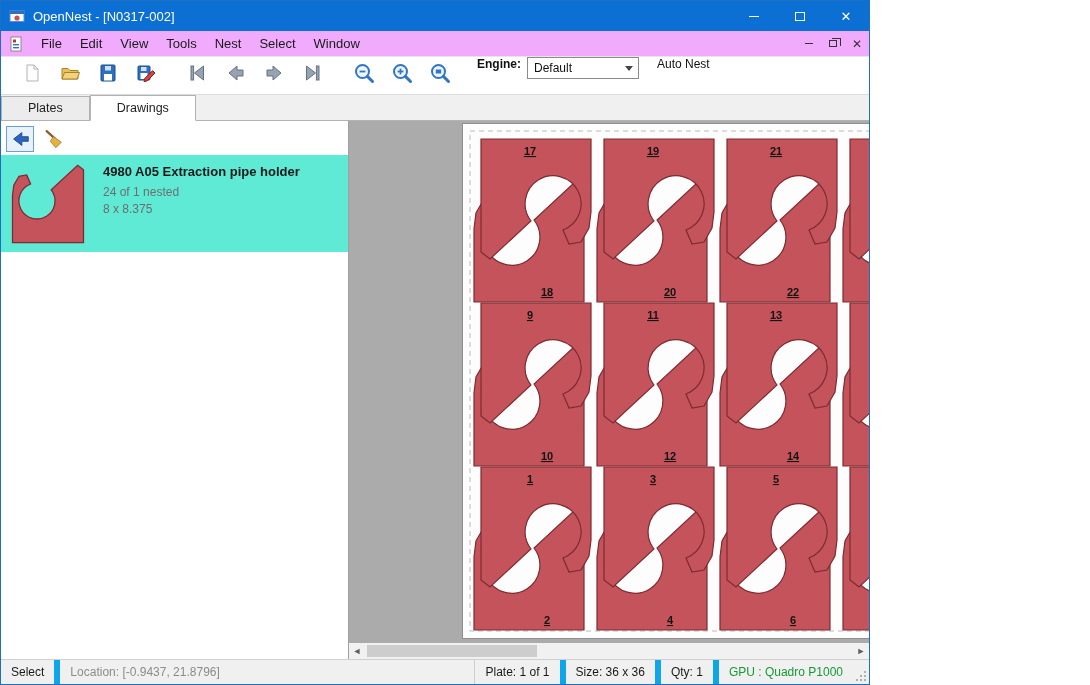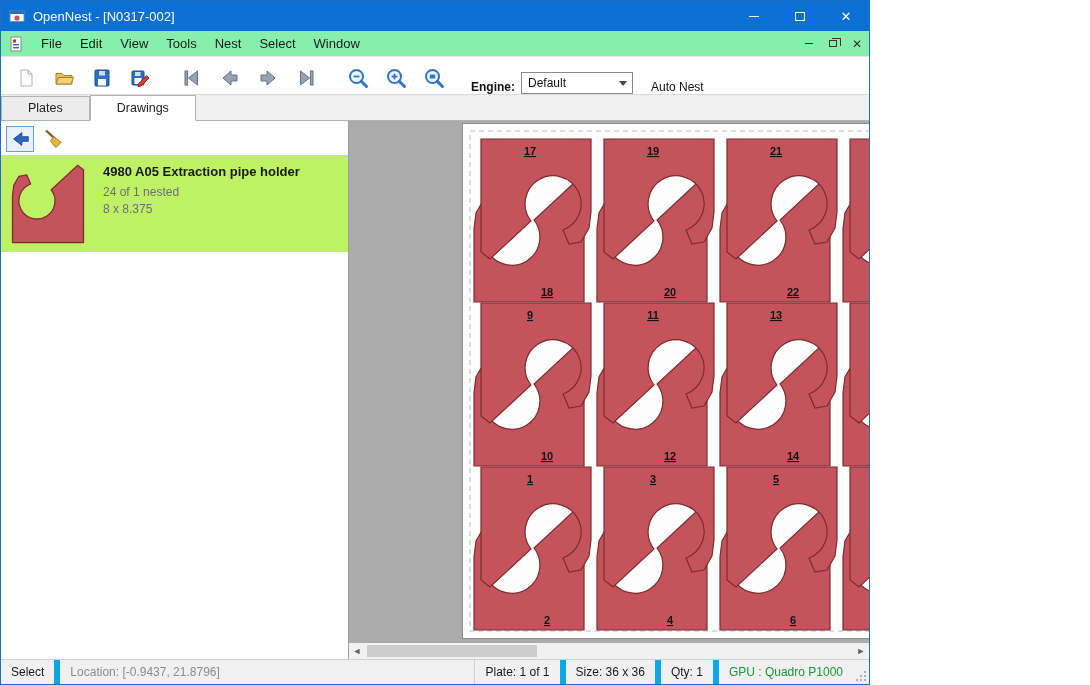--- a/index.html
+++ b/index.html
@@ -11,32 +11,32 @@
   .titlebar { height:30px; background:#0b6fd3; display:flex; align-items:center; color:#fff; flex:0 0 30px; }
   .titlebar .app-icon { width:16px; height:16px; margin:0 8px 0 8px; }
   .titlebar .title { font-size:13px; }
   .titlebar .spacer { flex:1; }
   .cap-btn { width:46px; height:30px; display:flex; align-items:center; justify-content:center; }
   .cap-btn .bar { width:10px; height:1px; background:#fff; }
   .cap-btn .box { width:10px; height:9px; border:1px solid #fff; }
   .cap-btn .x { font-size:13px; color:#fff; line-height:1; }
 
   
-  .menubar { height:26px; background:#86efac; display:flex; align-items:center; flex:0 0 26px; border-bottom:1px solid #e6e6e6; }
+  .menubar { height:26px; background:#f0abfc; display:flex; align-items:center; flex:0 0 26px; border-bottom:1px solid #e6e6e6; }
   .menubar .doc-icon { width:16px; height:16px; margin:0 8px 0 7px; }
   .menu-item { padding:0 9px; height:26px; line-height:26px; color:#1a1a1a; font-size:13px; cursor:default; }
   .menubar .spacer { flex:1; }
   .mdi-btn { width:24px; height:20px; display:flex; align-items:center; justify-content:center; color:#333; }
   .mdi-btn .bar { width:8px; height:1px; background:#333; }
   .mdi-btn .restore { width:8px; height:7px; border:1px solid #333; position:relative; }
   .mdi-btn .restore:before { content:""; position:absolute; left:2px; top:-3px; width:8px; height:7px; border:1px solid #333; border-bottom:none; border-left:none; }
   .mdi-btn .x { font-size:12px; line-height:1; }
 
   
-  .toolbar { height:38px; background:#fff; display:flex; align-items:flex-end; flex:0 0 38px; border-bottom:1px solid #dcdcdc; padding-left:6px; }
+  .toolbar { height:38px; background:#fff; display:flex; align-items:flex-start; flex:0 0 38px; border-bottom:1px solid #dcdcdc; padding-left:12px; }
   .tool-btn { width:38px; height:32px; display:flex; align-items:center; justify-content:center; }
   .tool-gap { width:14px; }
   .engine-label { font-weight:bold; font-size:12px; margin:0 6px 0 18px; color:#111; }
   .combo { width:112px; height:22px; border:1px solid #8a8a8a; background:#fff; display:flex; align-items:center; }
   .combo .combo-text { flex:1; padding-left:6px; font-size:12px; color:#111; }
   .combo .combo-arrow { width:18px; height:100%; display:flex; align-items:center; justify-content:center; }
   .combo .combo-arrow:before { content:""; border-left:4px solid transparent; border-right:4px solid transparent; border-top:5px solid #444; }
   .autonest { font-size:12px; margin-left:18px; color:#111; }
 
   
@@ -44,21 +44,21 @@
   .tab { height:24px; line-height:23px; padding:0 26px; background:#ececec; border:1px solid #b2b2b2; border-bottom:none; font-size:12.5px; color:#222; }
   .tab.active { background:#fff; height:26px; line-height:25px; margin-bottom:-1px; border-bottom:1px solid #fff; }
 
   
   .main { flex:1; display:flex; min-height:0; }
   .left-panel { width:348px; flex:0 0 348px; background:#fff; border-right:1px solid #a0a0a0; display:flex; flex-direction:column; }
   .panel-toolbar { height:34px; display:flex; align-items:center; padding:4px 4px 2px 5px; }
   .pt-btn { width:28px; height:26px; display:flex; align-items:center; justify-content:center; margin-right:6px; }
   .pt-btn.framed { border:1px solid #6a9ddb; background:#e9f1fb; }
 
-  .drawing-item { background:#bef264; display:flex; padding:5px 6px 8px 10px; }
+  .drawing-item { background:#5eead4; display:flex; padding:5px 6px 8px 10px; }
   .thumb-box { width:92px; flex:0 0 92px; display:flex; align-items:flex-start; padding-top:4px; }
   .di-text { flex:1; padding-top:4px; }
   .di-title { font-size:13px; font-weight:bold; color:#191919; margin-bottom:5px; }
   .di-meta { font-size:12px; color:#6e6e6e; line-height:1.45; }
 
   .canvas { flex:1; background:#ababab; position:relative; overflow:hidden; }
   .plate-svg { position:absolute; left:113px; top:2px; background:#fdfdfd; }
   .part-label { font:bold 11px "Liberation Sans", sans-serif; text-decoration:underline; fill:#131313; text-anchor:middle; }
 
   .hscroll { position:absolute; left:0; right:0; bottom:0; height:16px; background:#f1f1f1; display:flex; align-items:center; }

